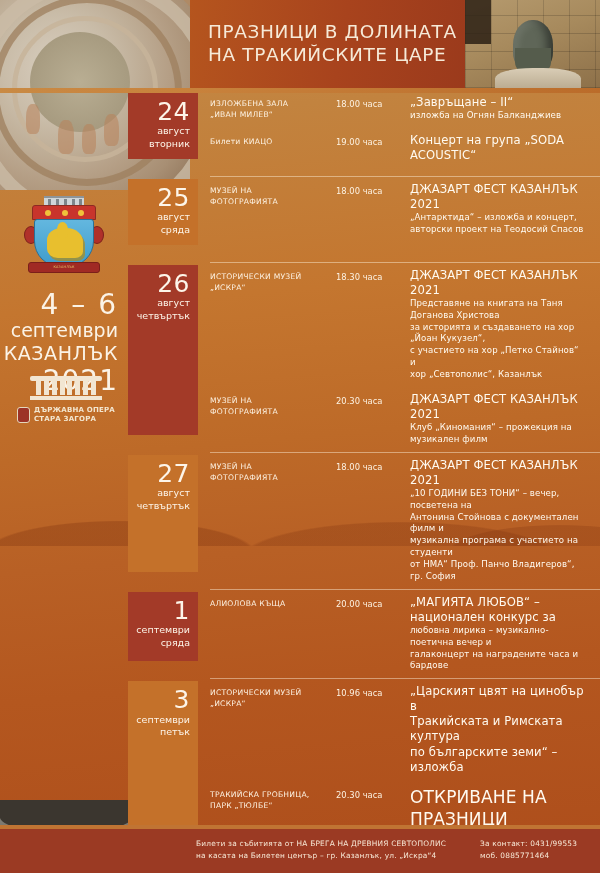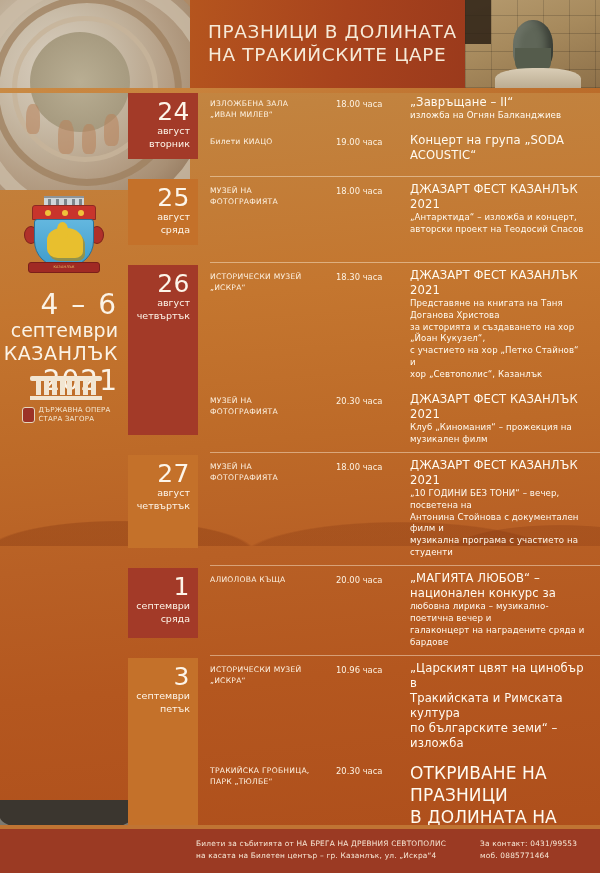--- a/index.html
+++ b/index.html
@@ -56,21 +56,21 @@
   .daterange .big{font-size:28px;letter-spacing:2px;line-height:1.05;}
   .daterange .mid{font-size:19px;line-height:1.18;}
   .daterange .city{font-size:19px;letter-spacing:.6px;line-height:1.2;}
   .daterange .year{font-size:28px;letter-spacing:1px;line-height:1.15;}
   .opera-logo{position:absolute;left:14px;top:186px;width:104px;text-align:center;}
   .opera-building{position:relative;margin:0 auto;width:72px;height:26px;}
   .opera-building .roof{position:absolute;left:0;top:0;width:72px;height:5px;background:#f2e6d2;border-radius:2px;}
   .opera-building .cols{position:absolute;left:6px;top:5px;width:60px;height:14px;display:flex;justify-content:space-between;}
   .opera-building .cols i{width:5px;height:14px;background:#f2e6d2;}
   .opera-building .base{position:absolute;left:0;top:20px;width:72px;height:4px;background:#f2e6d2;}
-  .opera-text{margin-top:4px;display:flex;align-items:center;justify-content:center;gap:4px;}
+  .opera-text{margin-top:4px;display:flex;align-items:center;justify-content:center;gap:4px;font-weight:bold;}
   .opera-seal{width:13px;height:16px;border-radius:3px;background:#9c3327;border:1px solid #e4d7bd;box-sizing:border-box;}
   .opera-name{color:#f3e6cf;font-size:7px;line-height:1.25;text-align:left;letter-spacing:.2px;}
   .tomb-photo2{
     position:absolute;left:0;top:610px;width:132px;height:250px;overflow:hidden;
     background:linear-gradient(180deg,#8a8a88 0%,#7b786f 10%,#9c9183 26%,#a89b89 55%,#b9ae9b 78%,#cdc4b3 100%);
   }
   .tomb-photo2 .stoneL{position:absolute;left:0;top:30px;width:30px;height:190px;background:repeating-linear-gradient(0deg,#8d8172 0 12px,#7d7264 12px 14px);}
   .tomb-photo2 .stoneR{position:absolute;right:0;top:30px;width:30px;height:190px;background:repeating-linear-gradient(0deg,#8d8172 0 12px,#7d7264 12px 14px);}
   .tomb-photo2 .arch{position:absolute;left:32px;top:46px;width:66px;height:130px;background:#a79a87;border-radius:50% 50% 0 0/70% 70% 0 0;}
   .tomb-photo2 .ceil{position:absolute;left:0;top:0;width:132px;height:32px;background:#3b362f;border-radius:0 0 46% 46%;}
@@ -305,40 +305,41 @@
               <div>МУЗЕЙ НА</div>
               <div>ФОТОГРАФИЯТА</div>
             </div>
             <div class="time">18.00 часа</div>
             <div class="detail">
               <div class="h">ДЖАЗАРТ ФЕСТ КАЗАНЛЪК 2021</div>
               <div class="s">
                 <div>„10 ГОДИНИ БЕЗ ТОНИ“ – вечер, посветена на</div>
                 <div>Антонина Стойнова с документален филм и</div>
                 <div>музикална програма с участието на студенти</div>
+                <div>от НМА“ Проф. Панчо Владигеров“, гр. София</div>
               </div>
             </div>
           </div>
         </div>
       </div>
       <div class="dayblock">
         <div class="daybadge red">
           <div class="dnum">1</div>
           <div class="dmon">септември</div>
           <div class="ddow">сряда</div>
         </div>
         <div class="events">
           <div class="evrow sep">
             <div class="place">АЛИОЛОВА КЪЩА</div>
             <div class="time">20.00 часа</div>
             <div class="detail">
               <div class="h">„МАГИЯТА ЛЮБОВ“ – национален конкурс за</div>
               <div class="s">
                 <div>любовна лирика – музикално-поетична вечер и</div>
-                <div>галаконцерт на наградените сряда и бардове</div>
+                <div>галаконцерт на наградените часа и бардове</div>
               </div>
             </div>
           </div>
         </div>
       </div>
       <div class="dayblock">
         <div class="daybadge orange">
           <div class="dnum">3</div>
           <div class="dmon">септември</div>
           <div class="ddow">петък</div>

